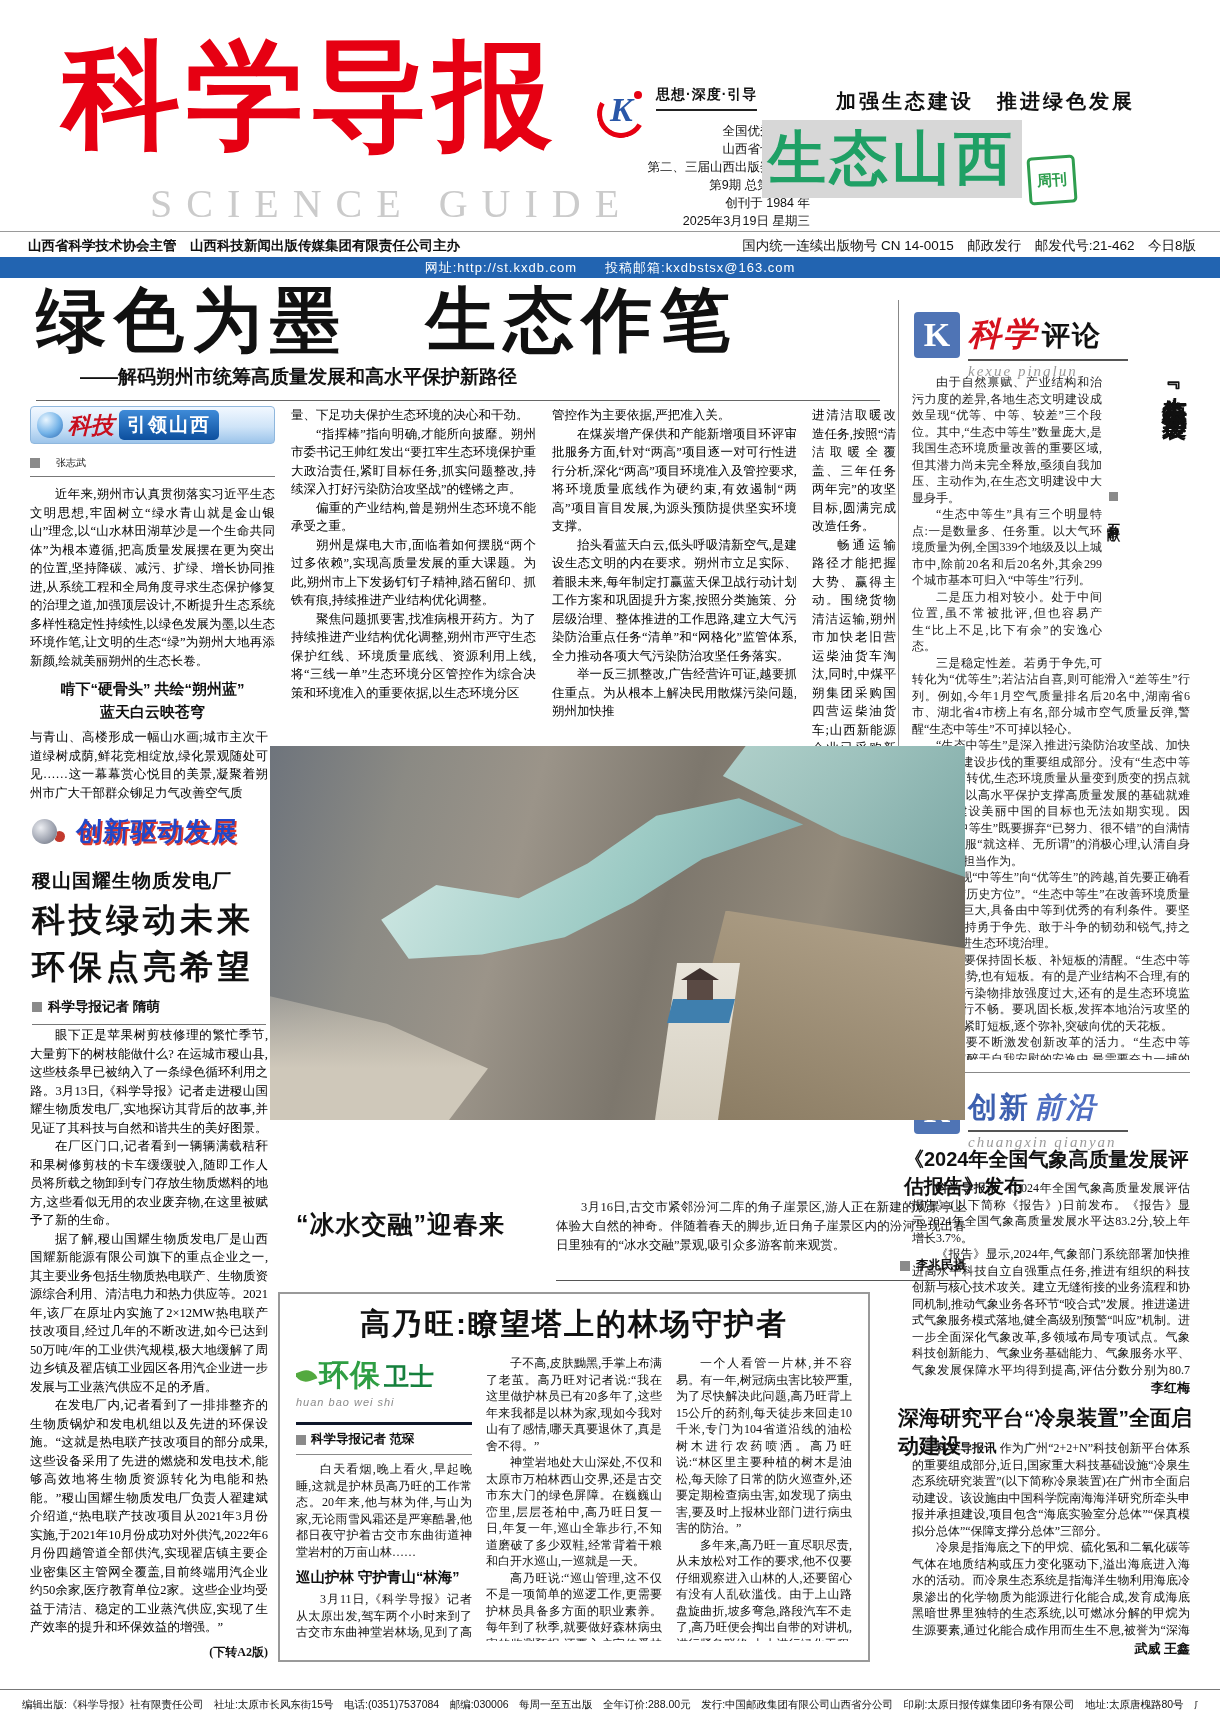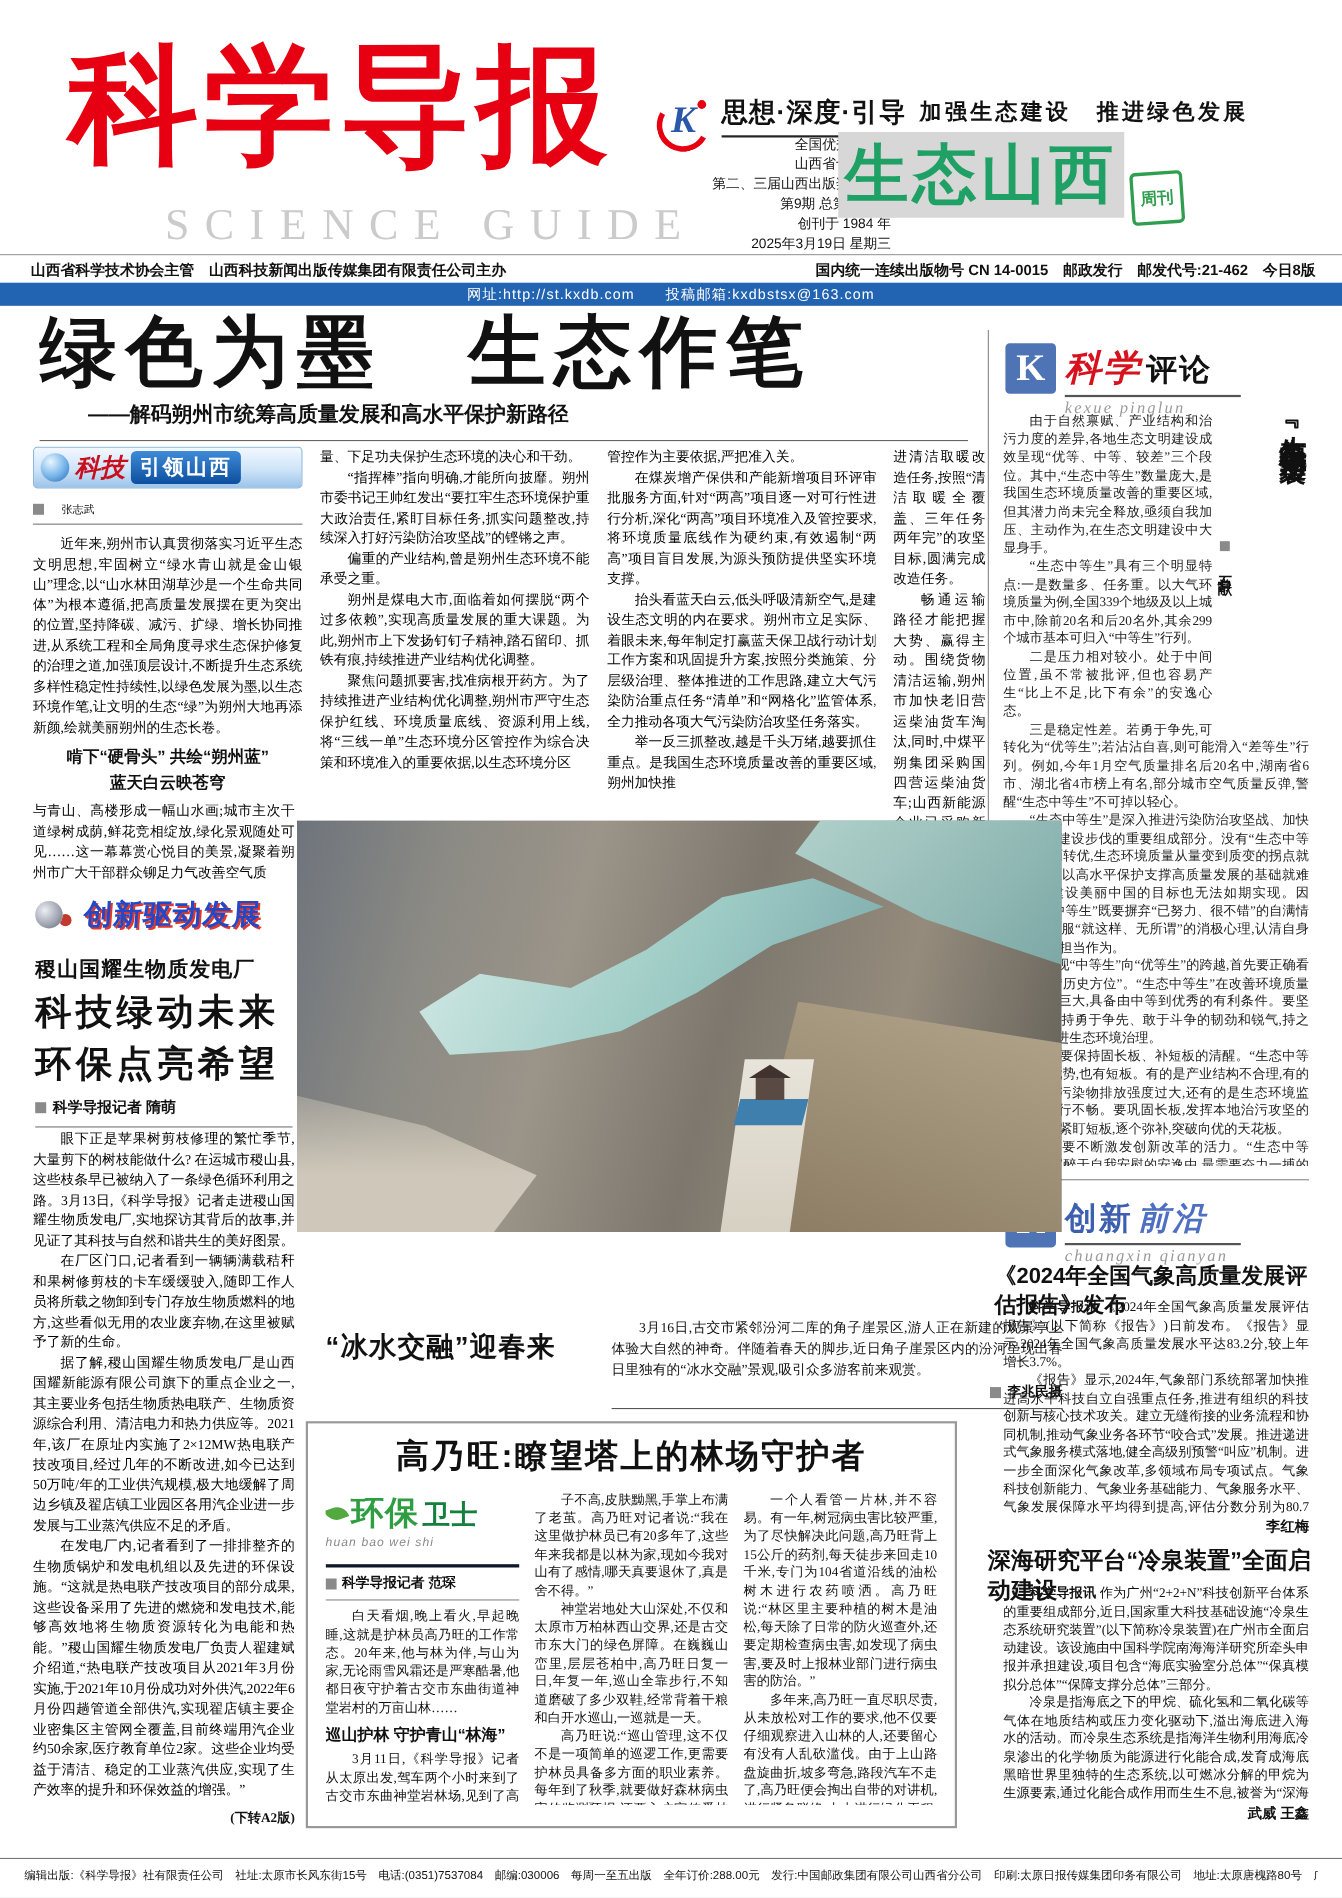--- a/index.html
+++ b/index.html
@@ -10,33 +10,33 @@
   
   .mast-cn{left:62px;top:26px;font-family:"Liberation Serif",serif;font-weight:900;
            font-size:118px;line-height:1.2;color:#e60012;letter-spacing:6px;}
   .mast-en{left:150px;top:180px;font-family:"Liberation Serif",serif;font-size:40px;
            letter-spacing:14px;color:#cbcbcb;}
   .brand-logo{left:597px;top:90px;width:48px;height:48px;}
   .brand-swoosh{position:absolute;inset:0;border:5px solid transparent;border-left-color:#e60012;
            border-bottom-color:#e60012;border-radius:50%;transform:rotate(-15deg);}
   .brand-k{position:absolute;left:13px;top:1px;font:italic 900 34px "Liberation Serif",serif;color:#2a57a8;}
   .brand-dot{position:absolute;right:3px;top:1px;width:8px;height:8px;border-radius:50%;background:#e60012;}
-  .paper-slogan{left:656px;top:86px;font-size:24px;font-weight:bold;letter-spacing:1px;
+  .paper-slogan{left:656px;top:86px;font-size:14px;font-weight:bold;letter-spacing:1px;
            padding-bottom:5px;border-bottom:2px solid #222;}
   .honors{left:592px;top:122px;width:218px;text-align:right;font-size:12.5px;line-height:18px;color:#111;}
   .top-slogan{left:836px;top:88px;font-size:20px;font-weight:bold;letter-spacing:3px;}
   .section-banner{left:762px;top:120px;width:260px;height:78px;background:#d7d7d7;text-align:center;}
   .section-banner span{font-family:"Liberation Serif",serif;font-weight:900;font-size:58px;
            line-height:78px;color:#1fa065;letter-spacing:4px;}
   .weekly-seal{left:1028px;top:156px;width:42px;height:42px;border:3px solid #2f9e4f;border-radius:5px;
            color:#2f9e4f;font-weight:bold;font-size:15px;display:flex;align-items:center;justify-content:center;
            transform:rotate(-4deg);font-family:"Liberation Serif",serif;background:#fff;}
   .header-rule{left:0;top:231px;width:100%;height:1px;background:#9a9a9a;}
   .org-line{left:28px;top:237px;font-size:13.5px;font-weight:bold;}
-  .pub-line{right:24px;top:237px;font-size:13.5px;font-weight:bold;}
+  .pub-line{right:24px;top:237px;font-size:13.5px;font-weight:normal;}
   .contact-bar{left:0;top:257px;width:100%;height:21px;background:#2264b1;color:#fff;font-size:13px;
            line-height:21px;text-align:center;letter-spacing:1px;}
 
   
   .lead-headline{left:36px;top:284px;font-size:70px;font-weight:900;letter-spacing:8px;line-height:1.05;}
   .lead-subhead{left:36px;top:364px;width:800px;font-size:19px;font-weight:bold;
            padding:0 0 10px 44px;border-bottom:1px solid #666;}
   .lead-cols{left:30px;top:406px;width:766px;height:324px;display:flex;gap:16px;overflow:hidden;}
   .lead-col{width:245px;flex:0 0 auto;}
   .bp{margin:0;font-family:"Liberation Serif",serif;font-size:12.5px;line-height:18.5px;
@@ -220,21 +220,21 @@
       <p class="bp noind">量、下足功夫保护生态环境的决心和干劲。</p>
       <p class="bp">“指挥棒”指向明确,才能所向披靡。朔州市委书记王帅红发出“要扛牢生态环境保护重大政治责任,紧盯目标任务,抓实问题整改,持续深入打好污染防治攻坚战”的铿锵之声。</p>
       <p class="bp">偏重的产业结构,曾是朔州生态环境不能承受之重。</p>
       <p class="bp">朔州是煤电大市,面临着如何摆脱“两个过多依赖”,实现高质量发展的重大课题。为此,朔州市上下发扬钉钉子精神,踏石留印、抓铁有痕,持续推进产业结构优化调整。</p>
       <p class="bp">聚焦问题抓要害,找准病根开药方。为了持续推进产业结构优化调整,朔州市严守生态保护红线、环境质量底线、资源利用上线,将“三线一单”生态环境分区管控作为综合决策和环境准入的重要依据,以生态环境分区</p>
     </div>
     <div class="lead-col">
       <p class="bp noind">管控作为主要依据,严把准入关。</p>
       <p class="bp">在煤炭增产保供和产能新增项目环评审批服务方面,针对“两高”项目逐一对可行性进行分析,深化“两高”项目环境准入及管控要求,将环境质量底线作为硬约束,有效遏制“两高”项目盲目发展,为源头预防提供坚实环境支撑。</p>
       <p class="bp">抬头看蓝天白云,低头呼吸清新空气,是建设生态文明的内在要求。朔州市立足实际、着眼未来,每年制定打赢蓝天保卫战行动计划工作方案和巩固提升方案,按照分类施策、分层级治理、整体推进的工作思路,建立大气污染防治重点任务“清单”和“网格化”监管体系,全力推动各项大气污染防治攻坚任务落实。</p>
-      <p class="bp">举一反三抓整改,越是千头万绪,越要抓住重点。是我国生态环境质量改善的重要区域,朔州加快推</p>
+      <p class="bp">举一反三抓整改,广告经营许可证,越要抓住重点。为从根本上解决民用散煤污染问题,朔州加快推</p>
     </div>
   </div>
 
   <div class="abs lead-col4">
     <div class="flow">
       <p class="bp noind">进清洁取暖改造任务,按照“清洁取暖全覆盖、三年任务两年完”的攻坚目标,圆满完成改造任务。</p>
       <p class="bp">畅通运输路径才能把握大势、赢得主动。围绕货物清洁运输,朔州市加快老旧营运柴油货车淘汰,同时,中煤平朔集团采购国四营运柴油货车;山西新能源企业已采购新能源重卡330台,建成充换电站6座,新能源卡车替代研究取得重大进展,120吨级大功率电动矿用卡车已在矿区投入应用,200吨级纯电动矿用卡车项目进入调试阶段。</p>
       <p class="bp">随着“绿色转型”的纵深推进,剩下的都是“硬骨头”,怎么办?防治污染,不仅要“治”,更要“防”。每到夏季,臭氧成为主要污染物,氮氧化物和挥发性有机物影响臭氧的形成。朔州市摸清形成臭氧的挥发性有机化合物管控底数,依托专家团队,对石化、工业涂装、包装印刷等行业企业的VOCs排放活性物质,有针对性地开展防染治理。</p>
     </div>
     <div class="jump">(下转A3版)</div>

